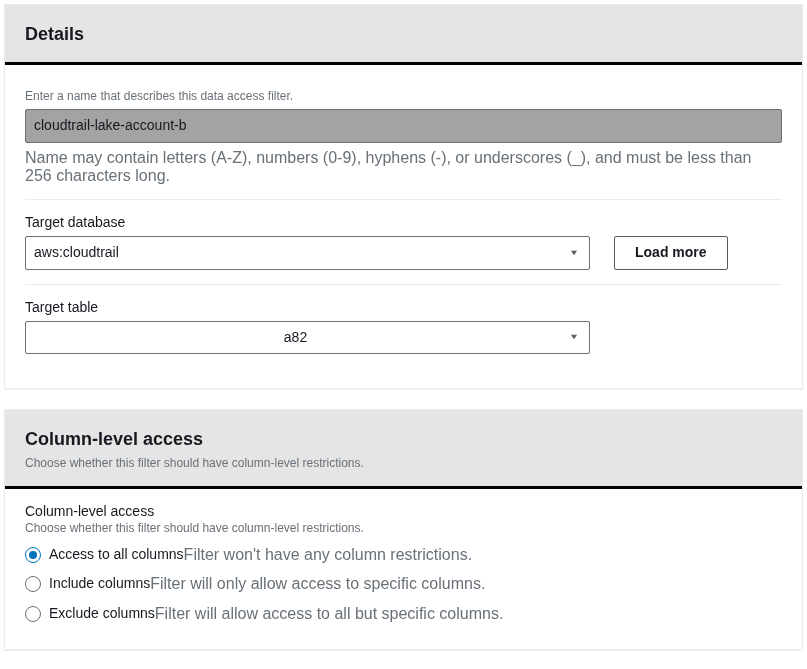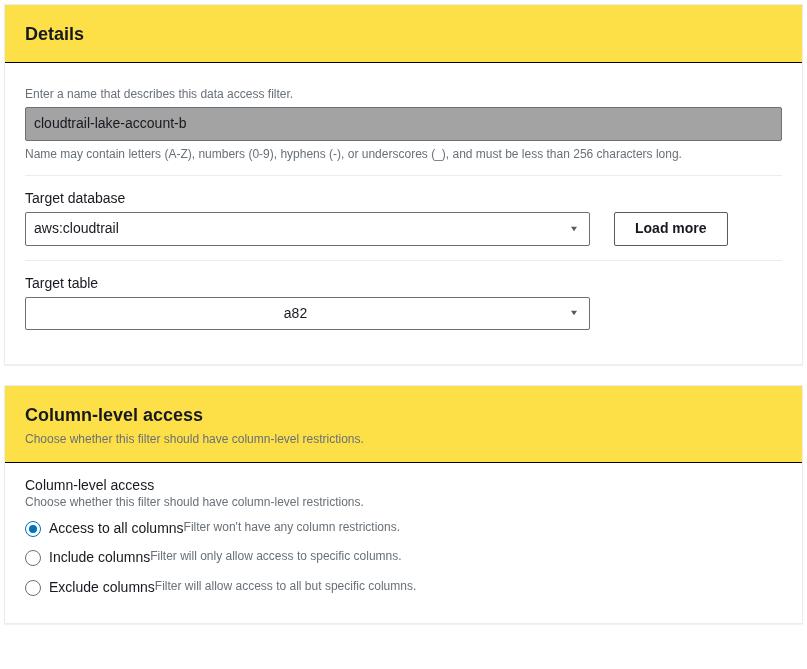--- a/index.html
+++ b/index.html
@@ -15,22 +15,22 @@
       padding: 4px;
     }
     .panel {
       border: 1px solid #eaeded;
       background: #ffffff;
       margin-bottom: 20px;
       box-shadow: 0 1px 1px rgba(0,0,0,0.05);
     }
     .panel-header {
       padding: 18px 20px 16px 20px;
-      background: #fde047;
-      border-bottom: 1px solid #000000;
+      background: #e5e5e5;
+      border-bottom: 3px solid #000000;
     }
     .panel-header h2 {
       font-size: 18px;
       font-weight: 700;
       color: #16191f;
       line-height: 1.3;
     }
     .panel-header .subdesc {
       font-size: 12px;
       color: #687078;
@@ -51,21 +51,21 @@
       font-weight: 400;
       color: #16191f;
       margin-bottom: 2px;
     }
     .field-desc {
       font-size: 12px;
       color: #687078;
       margin-bottom: 6px;
     }
     .field-hint {
-      font-size: 12px;
+      font-size: 16px;
       color: #687078;
       margin-top: 6px;
     }
     .text-input {
       width: 100%;
       padding: 6px 8px;
       font-size: 14px;
       border: 1px solid #687078;
       border-radius: 2px;
       line-height: 1.4;
@@ -166,21 +166,21 @@
     .radio-text {
       display: flex;
       flex-direction: row;
     }
     .radio-label {
       font-size: 14px;
       color: #16191f;
       line-height: 1.4;
     }
     .radio-desc {
-      font-size: 12px;
+      font-size: 16px;
       color: #687078;
       margin-top: 1px;
     }
     .section-label {
       font-size: 14px;
       color: #16191f;
       margin-bottom: 2px;
     }
   </style>
 </head>

